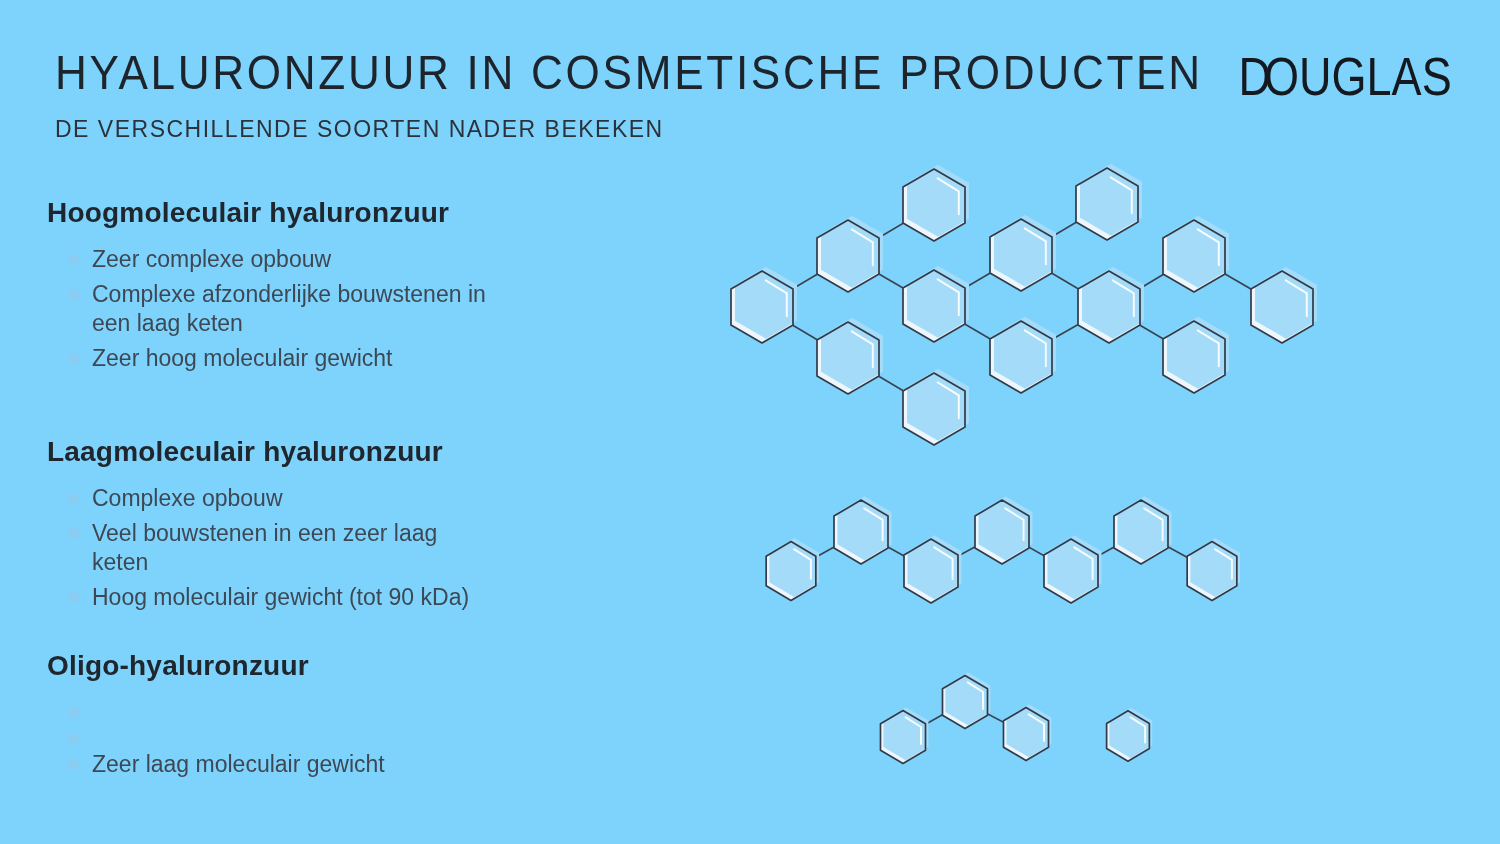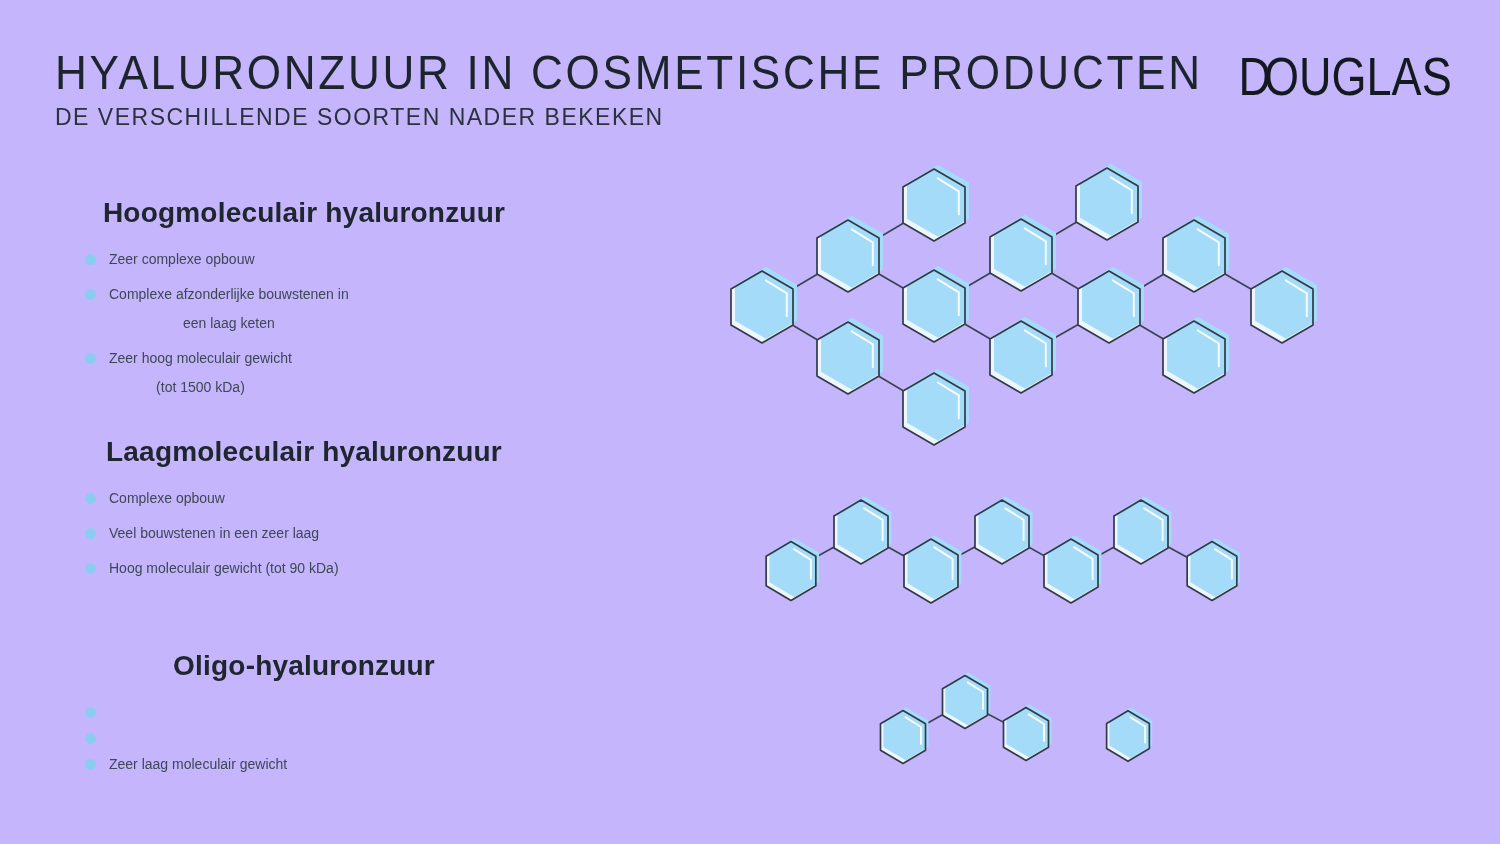--- a/index.html
+++ b/index.html
@@ -1,58 +1,58 @@
 <!DOCTYPE html>
 <html><head>
 <meta charset="utf-8">
 <style>
   html,body { margin:0; padding:0; }
   .page {
     position:relative;
     width:1500px; height:844px;
-    background:#c4b5fd;
+    background:#7dd3fc;
     font-family:"Liberation Sans", sans-serif;
     overflow:hidden;
   }
   
   .header { position:absolute; left:55px; top:44px; }
   .title {
     margin:0;
     font-size:49px; font-weight:300; letter-spacing:3px;
     color:#1e242c;
     transform:scaleX(0.90); transform-origin:left center;
     white-space:nowrap;
   }
   .subtitle {
-    margin:4px 0 0 0;
+    margin:16px 0 0 0;
     font-size:23px; font-weight:400; letter-spacing:1.5px;
     color:#2b323b;
     white-space:nowrap;
   }
   .brand {
     position:absolute; right:48px; top:46px;
     font-size:53px; font-weight:400; color:#14181f;
     transform:scaleX(0.85); transform-origin:right center;
     white-space:nowrap; display:flex;
   }
   .brand .ovl { margin-left:-0.16em; }
   
-  .info { position:absolute; left:64px; width:480px;text-align:center; }
+  .info { position:absolute; left:47px; width:480px; }
   .info h2 {
     margin:0 0 16px 0;
     font-size:28px; font-weight:700; color:#20262e;
     letter-spacing:0.2px;
   }
   .bullet { display:flex; align-items:flex-start; padding-left:21px; margin-bottom:6px; }
   .dot {
     flex:0 0 auto;
     width:11px; height:11px; border-radius:50%;
     background:#8bcdf2; margin:9px 13px 0 0;
   }
-  .btext { font-size:14px; line-height:29px; color:#3e4854; }
+  .btext { font-size:23px; line-height:29px; color:#3e4854; }
   
   .mol-canvas { position:absolute; left:0; top:0; }
 </style>
 </head>
 <body>
 
 <div class="page">
 
   <svg class="mol-canvas" width="1500" height="844" viewBox="0 0 1500 844">
       <g>
@@ -250,37 +250,37 @@
       <span class="dot"></span>
       <div class="btext">
         <div>Complexe afzonderlijke bouwstenen in</div>
         <div>een laag keten</div>
       </div>
     </div>
     <div class="bullet">
       <span class="dot"></span>
       <div class="btext">
         <div>Zeer hoog moleculair gewicht</div>
-        <div>(tot 1500 kDa)</div>
       </div>
     </div>
   </div>
 
   <div class="info" style="top:436px">
     <h2>Laagmoleculair hyaluronzuur</h2>
     <div class="bullet">
       <span class="dot"></span>
       <div class="btext">
           <div>Complexe opbouw</div>
         </div>
     </div>
     <div class="bullet">
       <span class="dot"></span>
       <div class="btext">
         <div>Veel bouwstenen in een zeer laag</div>
+        <div>keten</div>
       </div>
     </div>
     <div class="bullet">
       <span class="dot"></span>
       <div class="btext">
           <div>Hoog moleculair gewicht (tot 90 kDa)</div>
         </div>
     </div>
   </div>
 

